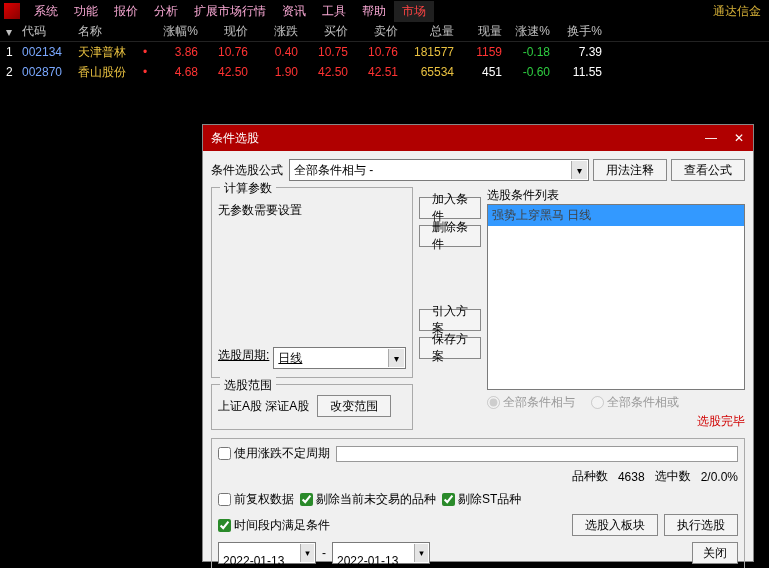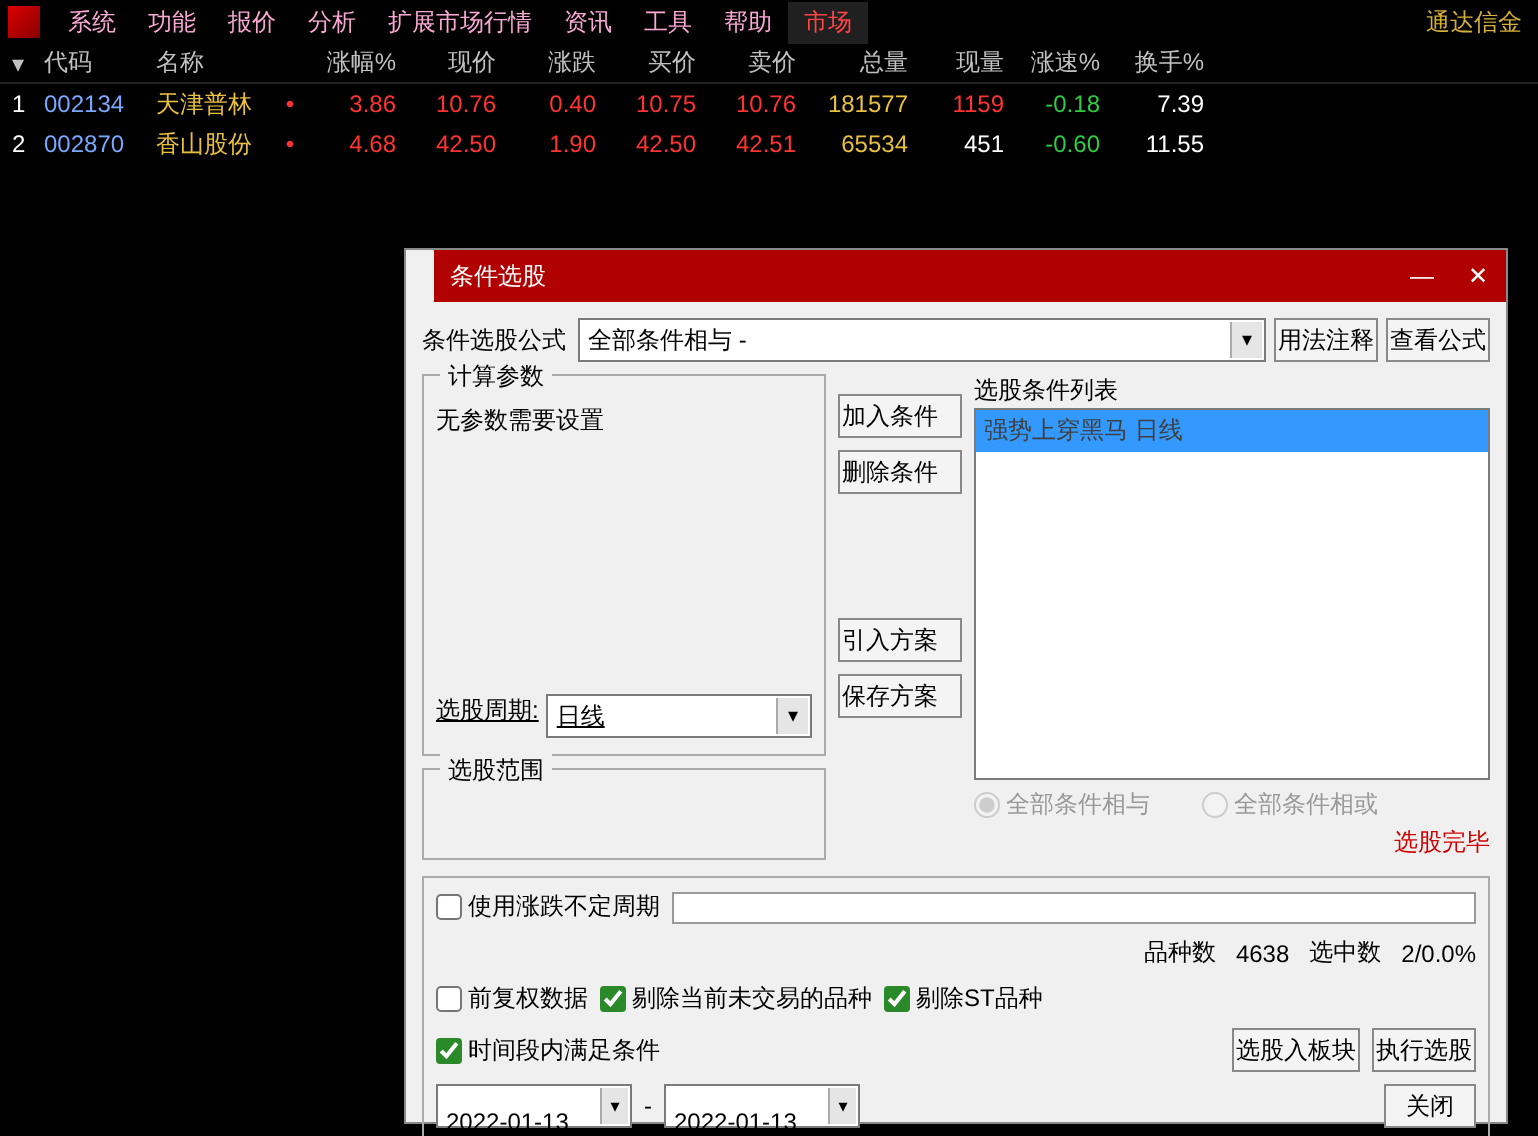--- a/index.html
+++ b/index.html
@@ -30,48 +30,48 @@
 .col.cur { width: 48px; }
 .col.spd { width: 48px; }
 .col.turn { width: 52px; }
 .red { color: #ff3333; }
 .yellow { color: #e8c040; }
 .green { color: #2ecc40; }
 .white { color: #fff; }
 
 
 .dialog { position: absolute; left: 202px; top: 124px; width: 552px; height: 438px; background: #f0f0f0; border: 1px solid #888; box-shadow: 2px 2px 6px rgba(0,0,0,.5); }
-.dialog-title { height: 26px; background: #b00000; color: #fff; display: flex; align-items: center; padding-left: 8px; margin-left: 14px; }
+.dialog-title { height: 26px; background: #b00000; color: #fff; display: flex; align-items: center; padding-left: 8px; }
 .dialog-title .t-spacer { flex: 1; }
 .dialog-title .win-btn { width: 28px; height: 22px; display: flex; align-items: center; justify-content: center; color: #fff; cursor: pointer; }
 .dialog-body { padding: 8px; color: #000; }
 
 .row1 { display: flex; align-items: center; gap: 4px; margin-bottom: 6px; }
 .row1 .label { margin-right: 2px; }
 .combo { flex: 1; height: 22px; border: 1px solid #7a7a7a; background: #fff; display: flex; align-items: center; padding: 0 18px 0 4px; position: relative; }
 .combo .dd { position: absolute; right: 1px; top: 1px; bottom: 1px; width: 16px; background: #e5e5e5; border-left: 1px solid #aaa; display: flex; align-items: center; justify-content: center; font-size: 10px; }
-.btn { height: 22px; padding: 0 1px; background: #f4f4f4; border: 1px solid #888; cursor: pointer; display: inline-flex; align-items: center; }
+.btn { height: 22px; padding: 0 12px; background: #f4f4f4; border: 1px solid #888; cursor: pointer; display: inline-flex; align-items: center; }
 
 .main-area { display: flex; gap: 6px; }
 .left-col { width: 202px; display: flex; flex-direction: column; gap: 6px; }
 .mid-col { width: 62px; display: flex; flex-direction: column; gap: 6px; padding-top: 10px; }
 .right-col { flex: 1; display: flex; flex-direction: column; }
 
 .groupbox { border: 1px solid #aaa; padding: 8px 6px 6px; position: relative; }
 .groupbox .gb-title { position: absolute; top: -8px; left: 8px; background: #f0f0f0; padding: 0 4px; }
 .gb-calc { height: 191px; }
 .gb-calc .noparam { margin-top: 6px; }
 .gb-calc .period-row { position: absolute; bottom: 8px; left: 6px; right: 6px; display: flex; gap: 4px; text-decoration: underline; }
 .gb-scope { height: 46px; }
 .gb-scope .scope-inner { display: flex; align-items: center; gap: 8px; margin-top: 2px; }
 
 .listbox { border: 1px solid #7a7a7a; background: #fff; height: 186px; overflow: hidden; }
 .listbox .list-item { background: #3399ff; color: #404040; padding: 2px 4px; }
 
-.radio-row { display: flex; align-items: center; gap: 26px; margin: 4px 0 2px; }
+.radio-row { display: flex; align-items: center; gap: 16px; margin: 4px 0 2px; }
 .radio-row label { color: #999; display: flex; align-items: center; gap: 3px; }
 .radio-row input { accent-color: #999; }
 
 .status-done { color: #d00000; text-align: right; margin-bottom: 4px; }
 
 .bottom-panel { border: 1px solid #aaa; padding: 6px; margin-top: 4px; }
 .bp-row { display: flex; align-items: center; gap: 6px; margin-bottom: 6px; }
 .bp-row .fill { flex: 1; }
 .progress { flex: 1; height: 16px; border: 1px solid #999; background: #fff; }
 .date-input { width: 98px; height: 22px; border: 1px solid #7a7a7a; background: #fff; display: flex; align-items: center; padding: 15px 16px 0 4px; position: relative; }
@@ -173,20 +173,24 @@
           <div class="period-row">
             <span>选股周期:</span>
             <div class="combo" style="flex:1">
               <span>日线</span>
               <div class="dd">▾</div>
             </div>
           </div>
         </div>
         <div class="groupbox gb-scope">
           <div class="gb-title">选股范围</div>
+          <div class="scope-inner">
+            <span>上证A股 深证A股</span>
+            <div class="btn">改变范围</div>
+          </div>
         </div>
       </div>
 
       <div class="mid-col">
         <div class="btn">加入条件</div>
         <div class="btn">删除条件</div>
         <div style="height:50px"></div>
         <div class="btn">引入方案</div>
         <div class="btn">保存方案</div>
       </div>

